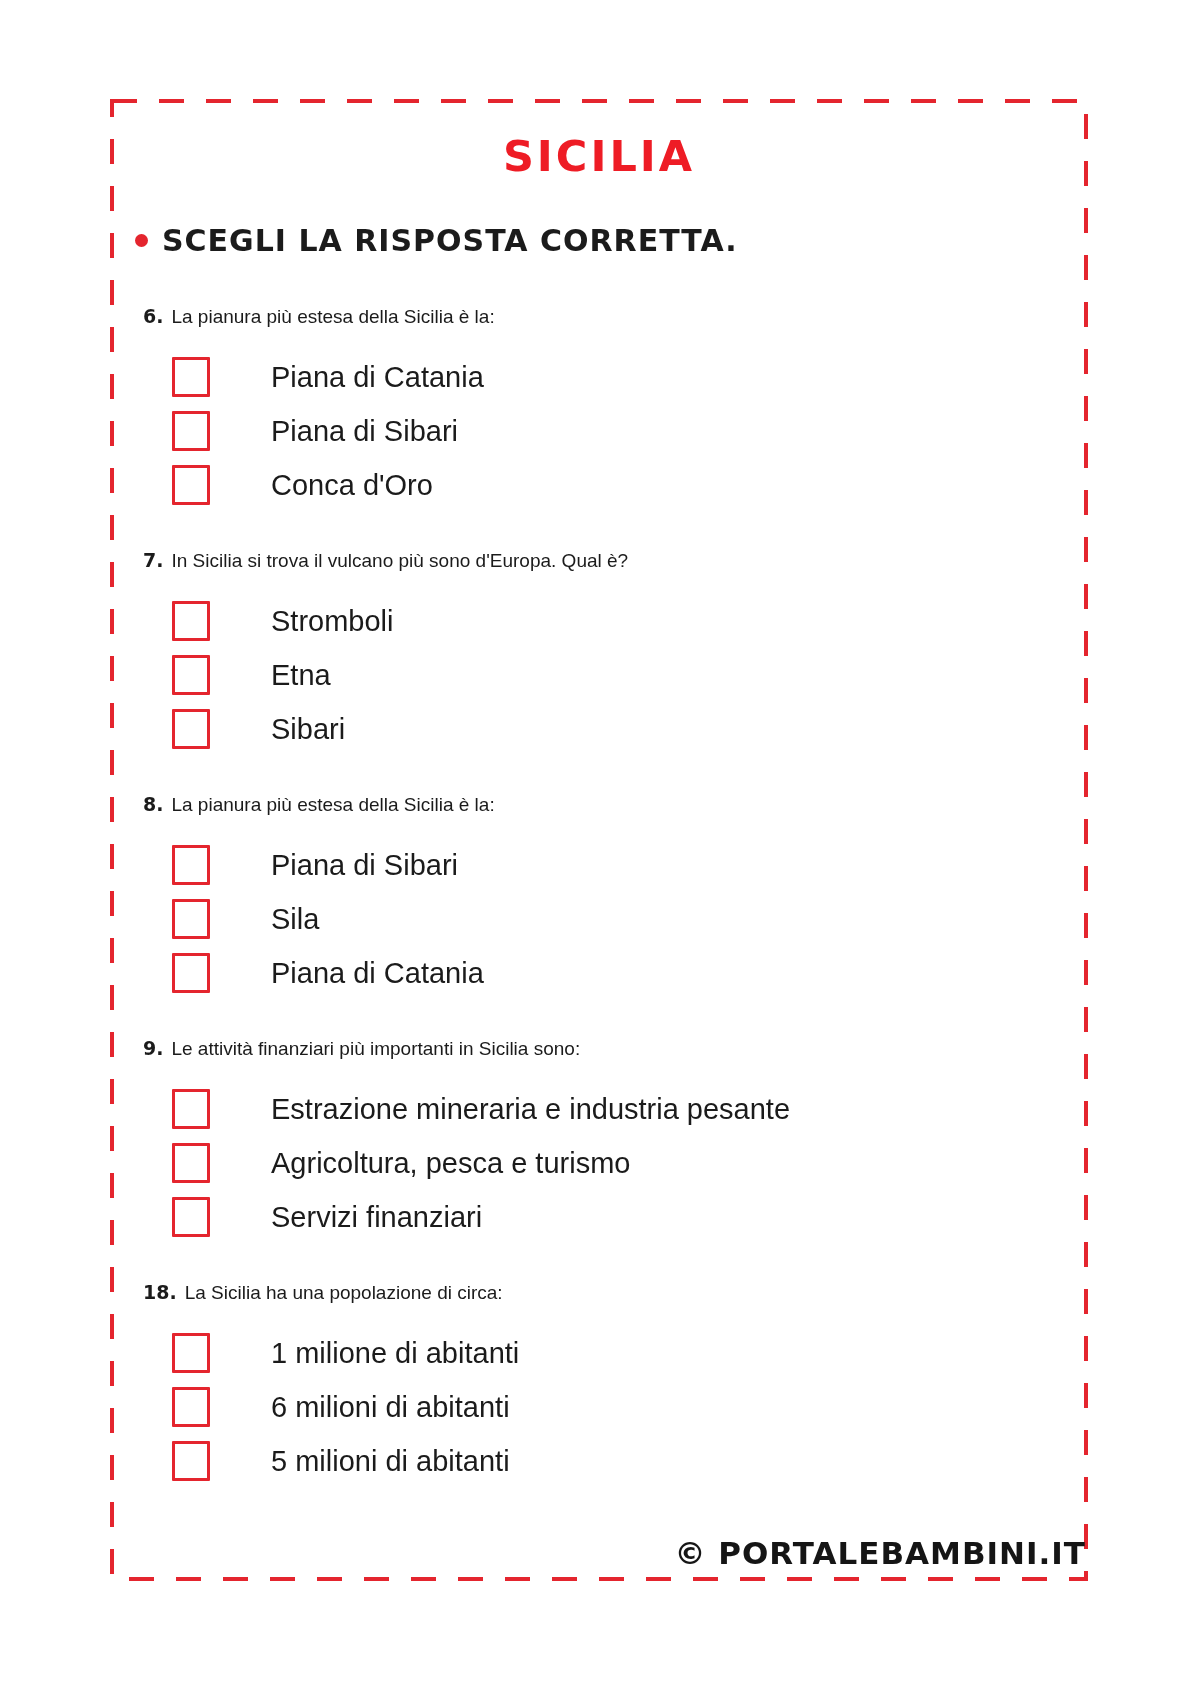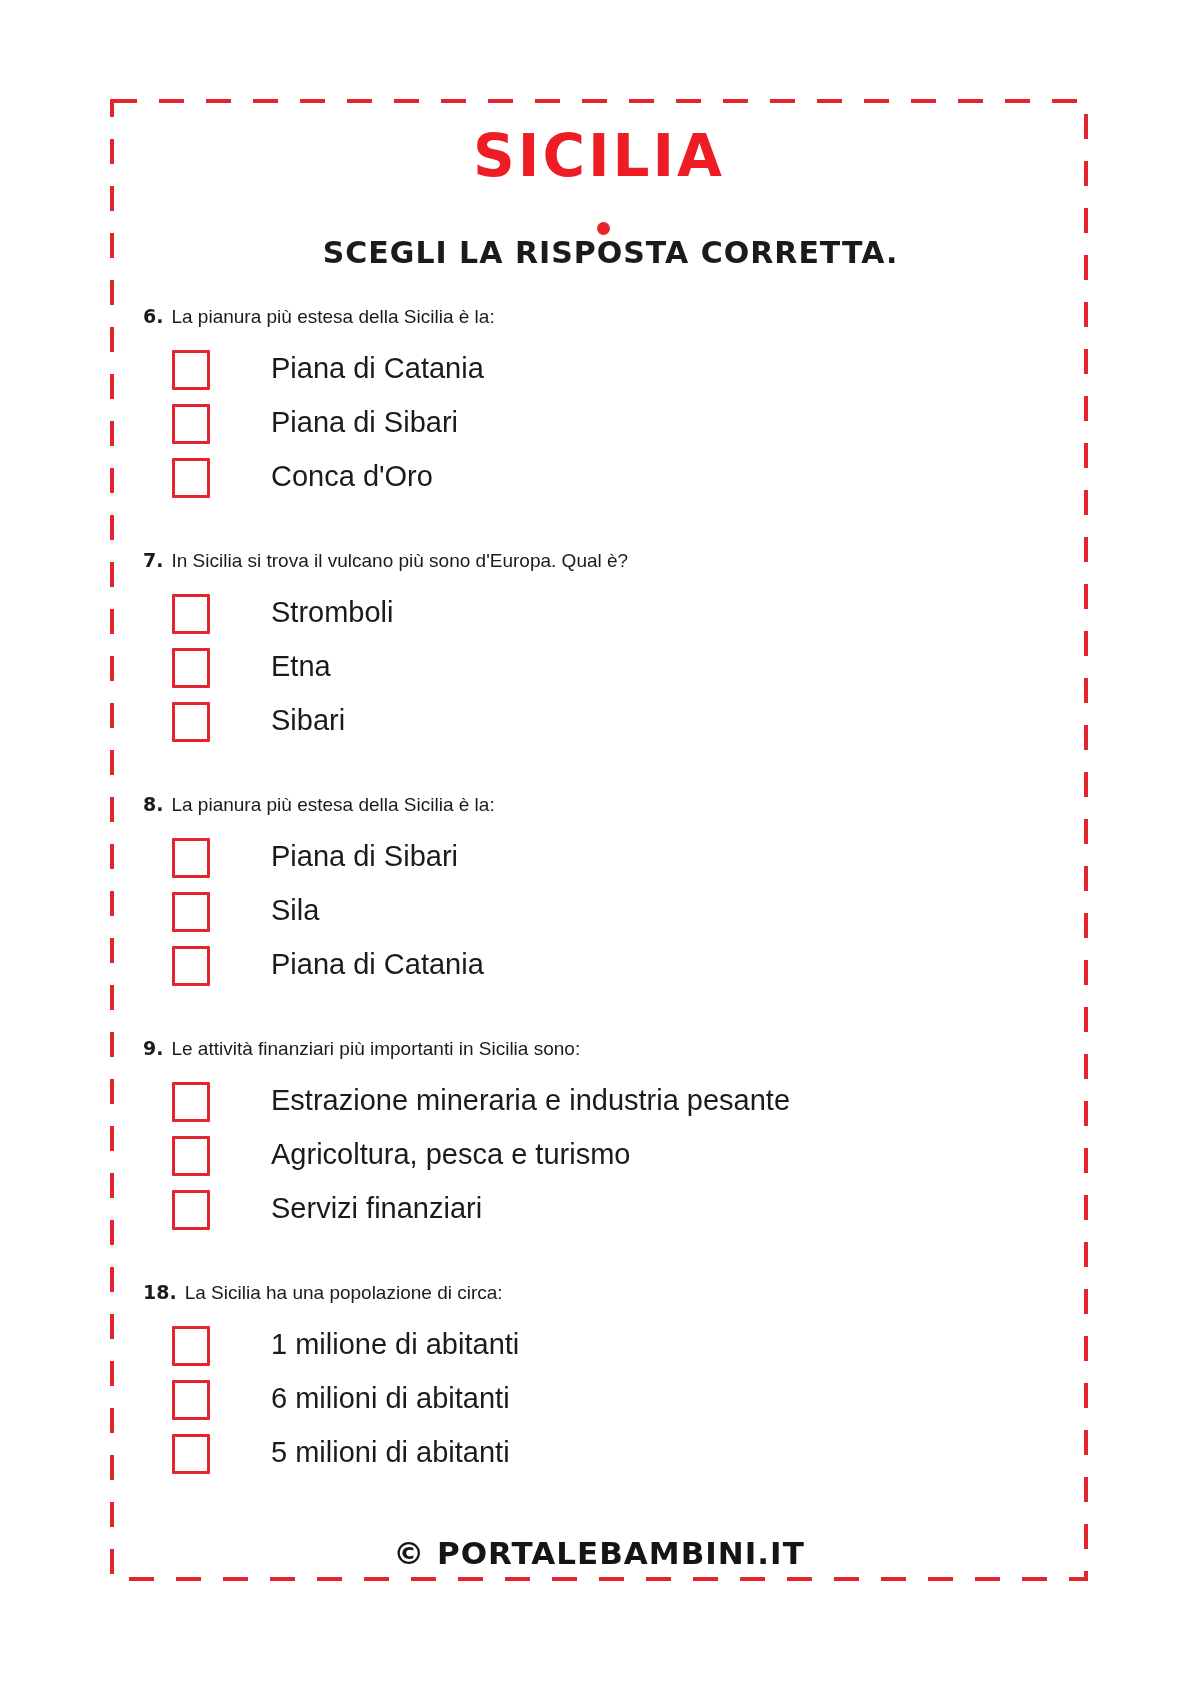--- a/index.html
+++ b/index.html
@@ -35,36 +35,35 @@
     position: absolute;
     left: 112px;
     top: 0;
     width: 974px;
   }
   .page-title {
     margin: 126px 0 14px 0;
     text-align: center;
     font-family: "DejaVu Sans", sans-serif;
     font-weight: bold;
-    font-size: 58px;
+    font-size: 43px;
     line-height: 60px;
     letter-spacing: 3px;
     color: var(--title-color);
   }
   .instruction {
     margin: 36px 0 0 23px;
     display: flex;
     align-items: center;
     height: 36px;
     font-family: "DejaVu Sans", sans-serif;
     font-weight: bold;
     font-size: 30px;
     letter-spacing: 1px;
     color: var(--text-color);
-    flex-direction: column;
   }
   .bullet {
     width: 13px;
     height: 13px;
     border-radius: 50%;
     background: var(--accent);
     margin-right: 14px;
     flex: 0 0 auto;
   }
   .questions { margin-left: 31px; }
@@ -76,41 +75,42 @@
     white-space: nowrap;
   }
   .q-num {
     font-family: "DejaVu Sans", sans-serif;
     font-weight: bold;
     margin-right: 8px;
   }
   .option-list { margin-top: 15px; }
   .option-row {
     display: flex;
+    align-items: center;
     height: 54px;
     padding-left: 29px;
   }
   .checkbox {
     width: 38px;
     height: 40px;
     border: 3px solid var(--accent);
     border-radius: 1px;
     background: #ffffff;
     flex: 0 0 auto;
     cursor: pointer;
   }
   .option-label {
     margin-left: 61px;
     font-size: 29px;
     line-height: 36px;
     white-space: nowrap;
   }
   .page-footer {
     margin-top: 47px;
-    text-align: center;
+    text-align: right;
     font-family: "DejaVu Sans", sans-serif;
     font-weight: bold;
     font-size: 31px;
     line-height: 36px;
     letter-spacing: 1px;
     color: #151515;
   }
 </style>
 </head>
 <body>

